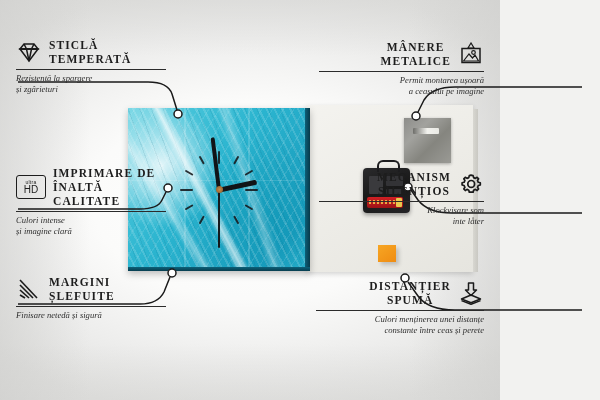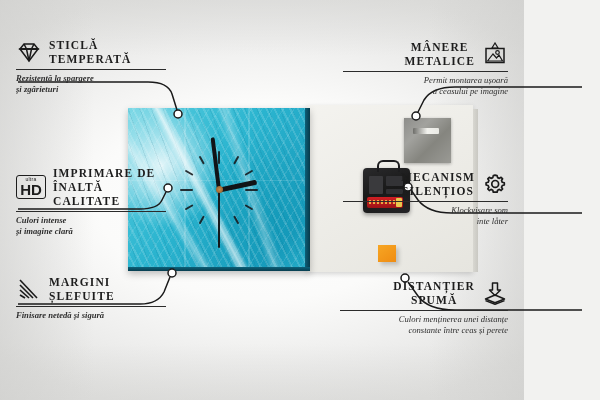--- a/index.html
+++ b/index.html
@@ -5,21 +5,20 @@
   html,body{margin:0;padding:0;}
   body{
     width:600px;height:400px;overflow:hidden;
     font-family:"Liberation Serif", serif;
     background:#f2f2f0;
   }
   #stage{
     position:relative;width:500px;height:400px;
     background:
       radial-gradient(ellipse 70% 55% at 50% 50%, #ffffff 0%, #fbfbfa 45%, #ececeb 78%, #e2e2e0 100%);
-    padding-left: 24px;
   }
   
   #stage:before{
     content:"";position:absolute;inset:0;pointer-events:none;
     background:
       linear-gradient(to right, rgba(205,205,203,.55), rgba(255,255,255,0) 18%),
       linear-gradient(to left, rgba(205,205,203,.55), rgba(255,255,255,0) 18%),
       linear-gradient(to bottom, rgba(210,210,208,.45), rgba(255,255,255,0) 14%),
       linear-gradient(to top, rgba(210,210,208,.45), rgba(255,255,255,0) 14%);
   }
@@ -139,38 +138,38 @@
   .callout .title{
     font-size:11.5px;font-weight:bold;letter-spacing:1.1px;color:#1d1d1d;
     line-height:14px;text-transform:uppercase;
   }
   .callout .rule{height:1.4px;background:#2b2b2b;margin-top:3px;}
   .callout .desc{
     font-size:8.6px;color:#2e2e2e;line-height:11px;margin-top:3px;font-style:italic;
   }
   .left .head{justify-content:flex-start;}
   .left .title{text-align:left;}
-  .left .desc{text-align:left;font-weight:bold;}
+  .left .desc{text-align:left;}
   .right .head{justify-content:flex-end;}
   .right .title{text-align:center;}
   .right .desc{text-align:right;}
 
   .ico{width:26px;height:24px;flex:0 0 26px;display:block;}
   .ico svg{display:block;width:100%;height:100%;}
 
   svg.leader{position:absolute;overflow:visible;}
   svg.leader path{fill:none;stroke:#1a1a1a;stroke-width:1.5;}
   svg.leader circle{fill:#ffffff;stroke:#1a1a1a;stroke-width:1.5;}
 
   .hd-badge{
     width:28px;height:22px;flex:0 0 28px;border:1.6px solid #1d1d1d;border-radius:3px;
     display:flex;flex-direction:column;align-items:center;justify-content:center;line-height:1;
   }
   .hd-badge .u{font-size:5px;letter-spacing:.3px;color:#1d1d1d;font-family:"Liberation Sans",sans-serif;}
-  .hd-badge .h{font-size:15px;font-weight:bold;color:#1d1d1d;font-family:"Liberation Sans",sans-serif;text-align:center;}
+  .hd-badge .h{font-size:10px;font-weight:normal;color:#1d1d1d;font-family:"Liberation Sans",sans-serif;text-align:center;}
 </style>
 </head>
 <body>
 
 <div id="stage">
 
   <div class="product">
 
     <div class="backpanel">
 

